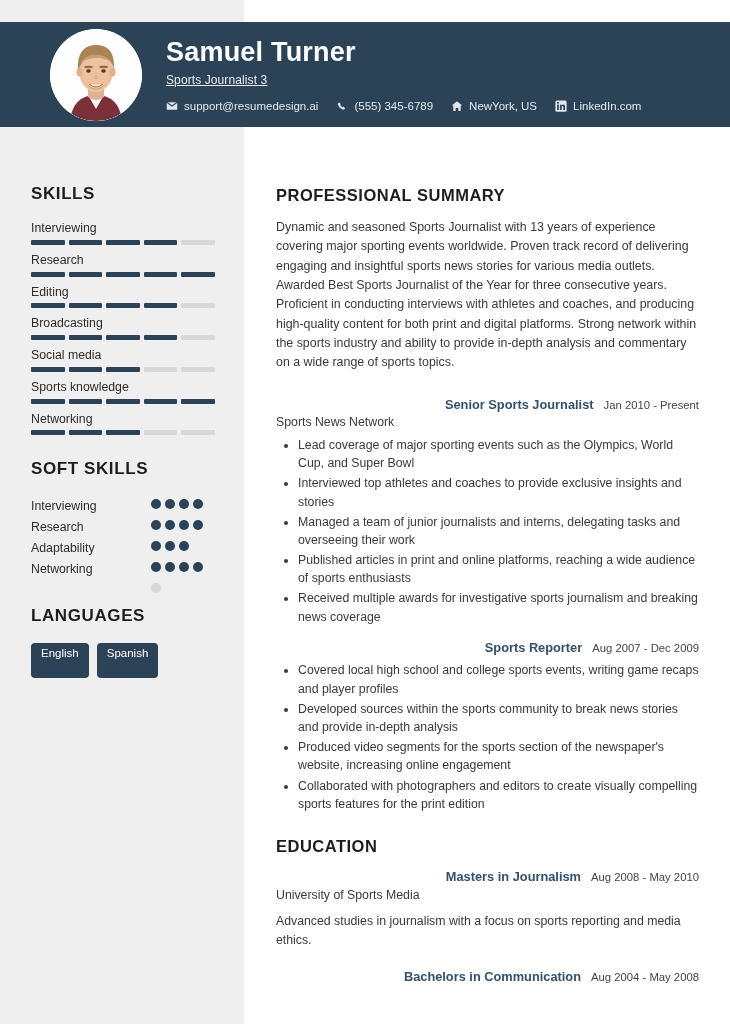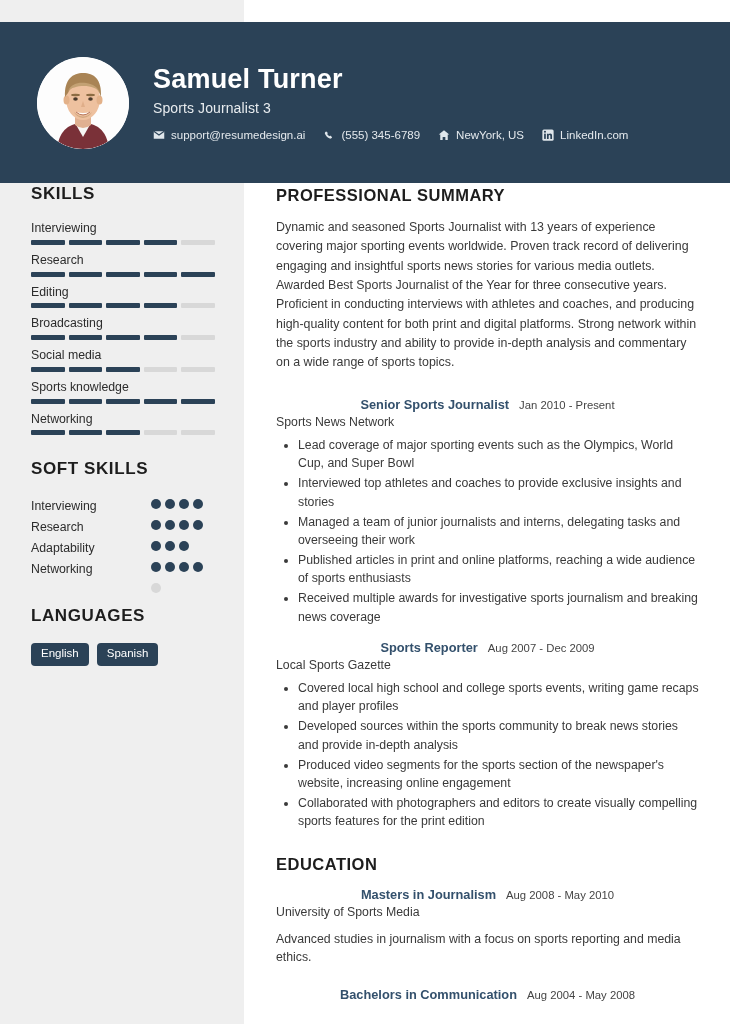--- a/index.html
+++ b/index.html
@@ -27,25 +27,26 @@
     height: 1024px;
     background: #efefef;
   }
 
   
   .header {
     position: absolute;
     left: 0;
     top: 22px;
     width: 730px;
-    height: 161px;
+    height: 105px;
     background: #2b4257;
     display: flex;
     align-items: center;
     z-index: 5;
+    padding-left: 13px;
   }
 
   .avatar {
     width: 92px;
     height: 92px;
     border-radius: 50%;
     margin-left: 37px;
     overflow: hidden;
     background: #ffffff;
     flex: 0 0 auto;
@@ -60,25 +61,26 @@
 
   .name {
     font-size: 27px;
     font-weight: bold;
     letter-spacing: 0.2px;
     line-height: 1.15;
     color: #ffffff;
   }
 
   .job-title {
-    font-size: 14px;
+    font-size: 12px;
     font-weight: normal;
     color: #e8ecef;
     margin-top: 4px;
     letter-spacing: 0.1px;
+    text-decoration: underline;
   }
 
   .contacts {
     display: flex;
     align-items: center;
     margin-top: 13px;
     gap: 18px;
     flex-wrap: nowrap;
   }
   .contact {
@@ -171,21 +173,21 @@
   .lang-list {
     display: flex;
     gap: 8px;
     margin-top: 16px;
     flex-wrap: wrap;
   }
   .lang-chip {
     background: #2b4257;
     color: #ffffff;
     font-size: 11.5px;
-    padding: 5px 10px 6px;
+    padding: 5px 10px 18px;
     border-radius: 4px;
     line-height: 1;
   }
 
   
   .main {
     position: absolute;
     left: 244px;
     top: 156px;
     width: 486px;
@@ -208,21 +210,21 @@
     text-align: left;
   }
 
   .section { margin-top: 24px; }
 
   .entry { margin-top: 14px; }
   .entry:first-of-type { margin-top: 0; }
 
   .entry-head {
     display: flex;
-    justify-content: center;
+    justify-content: flex-end;
     align-items: baseline;
     gap: 10px;
   }
   .entry-title {
     font-size: 12.8px;
     font-weight: bold;
     color: #33506c;
     line-height: 1.3;
   }
   .entry-date {
@@ -512,21 +514,20 @@
               <li>Managed a team of junior journalists and interns, delegating tasks and overseeing their work</li>
               <li>Published articles in print and online platforms, reaching a wide audience of sports enthusiasts</li>
               <li>Received multiple awards for investigative sports journalism and breaking news coverage</li>
             </ul>
           </div>
           <div class="entry">
             <div class="entry-head">
               <div class="entry-title">Sports Reporter</div>
               <div class="entry-date">Aug 2007 - Dec 2009</div>
             </div>
-            <div class="entry-org">Local Sports Gazette</div>
             <ul class="bullets">
               <li>Covered local high school and college sports events, writing game recaps and player profiles</li>
               <li>Developed sources within the sports community to break news stories and provide in-depth analysis</li>
               <li>Produced video segments for the sports section of the newspaper's website, increasing online engagement</li>
               <li>Collaborated with photographers and editors to create visually compelling sports features for the print edition</li>
             </ul>
           </div>
         </div>
     </div>
 

